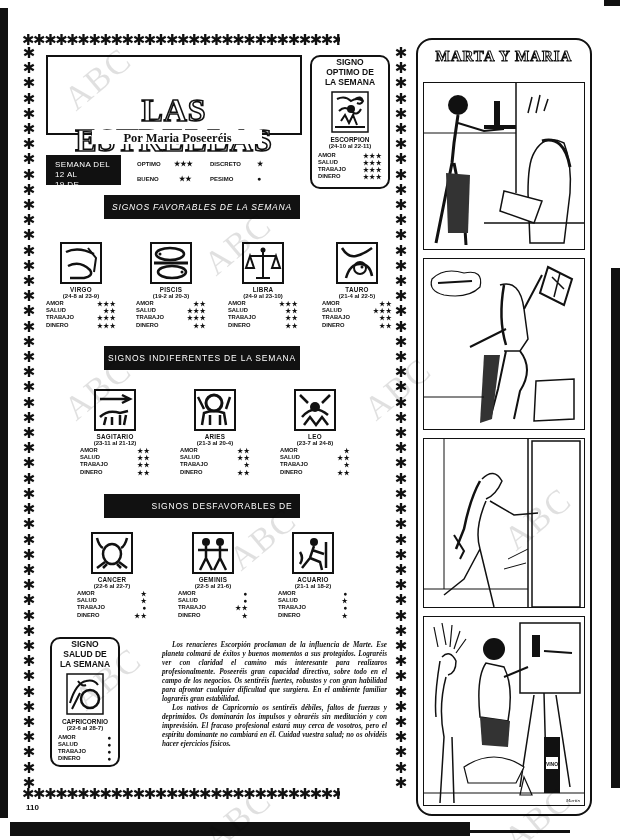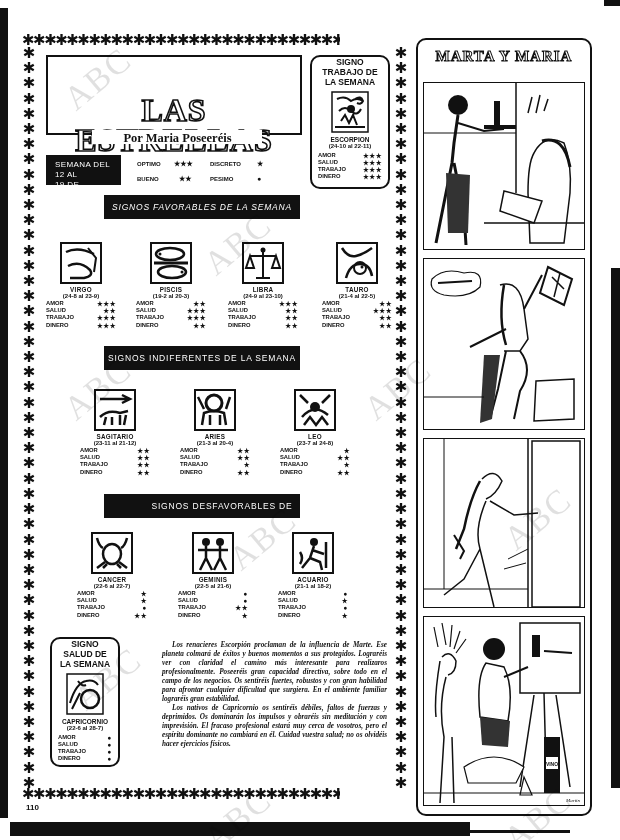--- a/index.html
+++ b/index.html
@@ -53,21 +53,21 @@
   .zodiac .date { font-size: 6px; font-weight: bold; line-height: 7px; }
   .zodiac .rating-row { line-height: 7.2px; }
 
   
   .body-text { position: absolute; left: 162px; top: 641px; width: 225px; font-family: "Liberation Serif", serif; font-style: italic; font-weight: bold; font-size: 7.2px; line-height: 9px; text-align: justify; text-indent: 10px; color: #111; }
   .body-text p { text-indent: 10px; }
 
   .page-number { position: absolute; left: 26px; top: 803px; font-size: 8px; font-weight: bold; }
 
   
-  .comic-frame { position: absolute; left: 416px; top: 38px; width: 176px; height: 778px; border: 2.5px solid #111; border-radius: 10px; background: #fff; }
+  .comic-frame { position: absolute; left: 416px; top: 38px; width: 176px; height: 778px; border: 2.5px solid #111; border-radius: 16px; background: #fff; }
   .comic-title { position: absolute; left: 0; top: 8px; width: 100%; text-align: center; font-family: "Liberation Serif", serif; font-weight: bold; font-size: 15px; color: #fff; -webkit-text-stroke: 1px #111; letter-spacing: 1px; }
   .panel { position: absolute; left: 5px; width: 162px; border: 1.5px solid #111; overflow: hidden; background: #fff; }
   .panel svg { display: block; }
   .signature { position: absolute; right: 4px; bottom: 2px; font-family: "Liberation Serif", serif; font-style: italic; font-size: 5px; }
 </style>
 </head>
 <body>
 
 <div class="scan-left"></div>
 <div class="scan-right-top"></div>
@@ -97,21 +97,21 @@
   <span class="legend-sym" style="left:42px; top:14px;">★★</span>
   <span class="legend-item" style="left:73px; top:0;">DISCRETO</span>
   <span class="legend-sym" style="left:120px; top:-1px;">★</span>
   <span class="legend-item" style="left:73px; top:15px;">PESIMO</span>
   <span class="legend-sym" style="left:120px; top:14px;">●</span>
 </div>
 
 <div class="sign-card" style="left:310px; top:55px; width:80px; height:134px;">
   <div class="card-head">
     <div>SIGNO</div>
-    <div>TRABAJO DE</div>
+    <div>OPTIMO DE</div>
     <div>LA SEMANA</div>
   </div>
   <div class="card-img">
     <svg width="38" height="42" viewBox="0 0 38 42">
       <rect x="1" y="1" width="36" height="40" fill="#fff" stroke="#111" stroke-width="1.5"></rect>
       <path d="M6 8 Q14 4 20 10 Q26 6 32 10 M8 20 Q14 14 20 20 Q26 26 30 18 M10 30 L14 24 L18 32 L22 24 L26 34 M24 8 Q30 4 32 10 Q30 14 26 12" fill="none" stroke="#111" stroke-width="2"></path>
       <circle cx="20" cy="18" r="4" fill="#111"></circle>
       <path d="M4 36 L34 36" stroke="#111" stroke-width="2"></path>
     </svg>
   </div>

